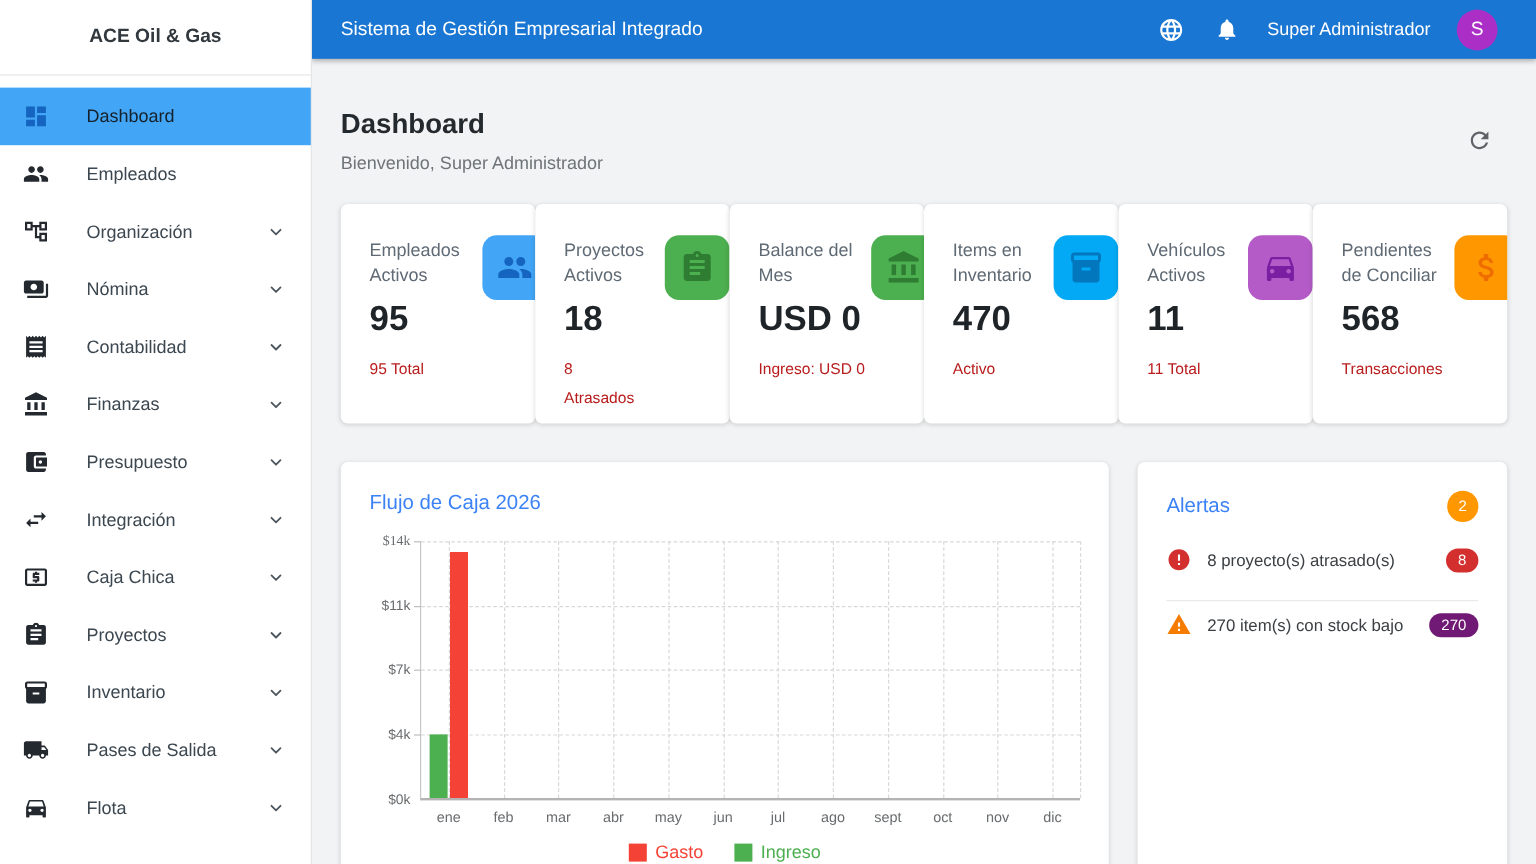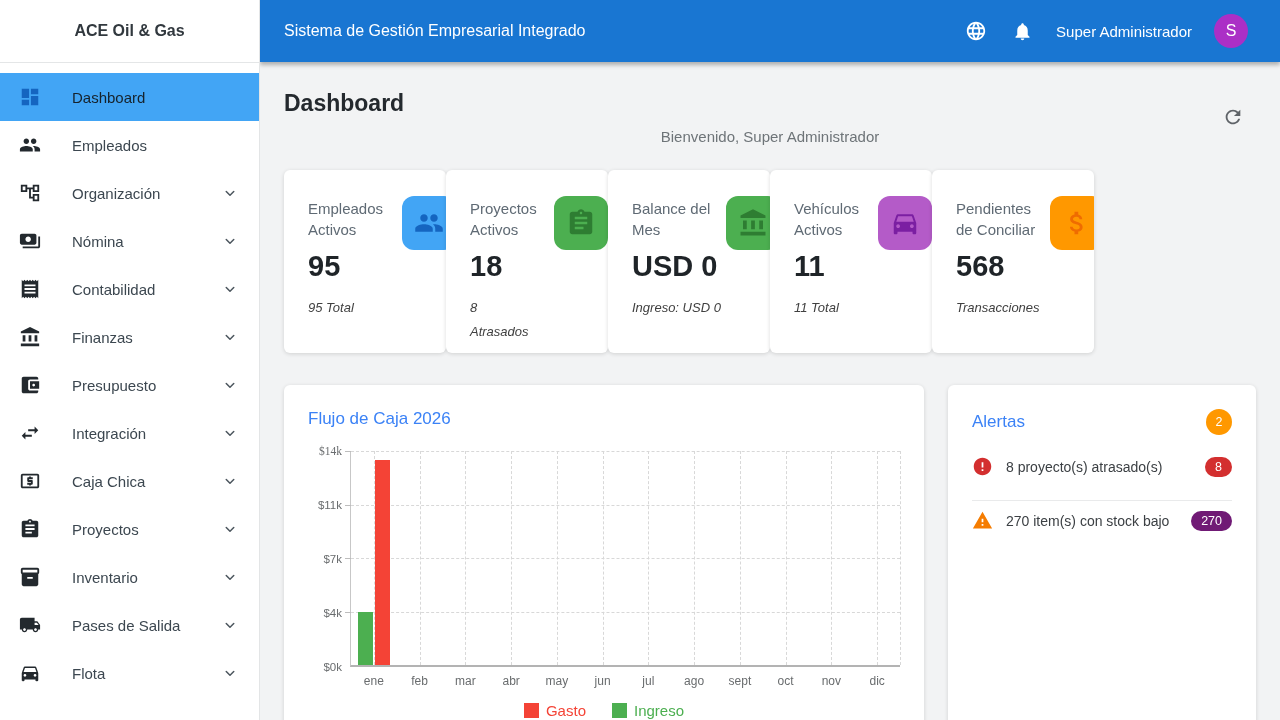--- a/index.html
+++ b/index.html
@@ -18,49 +18,49 @@
   .nav-item .ico { width:24px; height:24px; color:#23292e; flex:none; display:flex;
     align-items:center; justify-content:center; }
   .nav-item .ico svg { width:22px; height:22px; }
   .nav-item .lbl { margin-left:30px; font-size:15px; color:#3c4750; flex:1; }
   .nav-item .chev { width:18px; height:18px; color:#4c565e; flex:none; }
   .nav-item.active { background:#42a5f5; }
   .nav-item.active .ico { color:#1565c0; }
   .nav-item.active .lbl { color:#16222b; }
 
   
-  .topbar { position:absolute; left:260px; right:0; top:0; height:62px;
+  .topbar { position:absolute; left:260px; right:0; top:0; height:49px;
     background:#1976d2; display:flex; align-items:center;
     padding:0 32px 0 24px; box-shadow:0 3px 4px rgba(0,0,0,.28); z-index:5; }
   .topbar-title { color:#ffffff; font-size:16px; flex:1; }
   .topbar-right { display:flex; align-items:center; gap:22px; }
   .tb-icon { width:24px; height:24px; color:#ffffff; cursor:pointer; display:flex;
     align-items:center; justify-content:center; }
   .username { color:#ffffff; font-size:15px; }
   .avatar { width:34px; height:34px; border-radius:50%; display:flex; align-items:center;
     justify-content:center; color:#fff; font-size:16px; cursor:pointer; }
 
   
   .content { position:absolute; left:260px; right:0; top:62px; bottom:0;
     overflow:hidden; }
   .page-header { position:relative; padding:28px 24px 0; }
   .page-title { font-size:23px; line-height:27px; font-weight:bold; color:#24292e; }
-  .page-sub { margin-top:9px; font-size:15px; line-height:21px; color:#6e7478;text-align:center; }
+  .page-sub { margin-top:9px; font-size:15px; line-height:21px; color:#6e7478; }
   .refresh { position:absolute; right:34px; top:44px; width:24px; height:24px;
     color:#5f6368; cursor:pointer; }
 
   
   .cards { margin:23px 24px 0; display:grid; grid-template-columns:repeat(6,1fr);
     }
   .card { background:#fff; border-radius:6px; box-shadow:0 1px 4px rgba(0,0,0,.14);
     position:relative; overflow:hidden; height:183px; padding:28px 0 0 24px; }
   .card .c-lbl { font-size:15px; line-height:21px; color:#5f6a74; width:92px; }
   .card .c-val { font-size:29px; font-weight:bold; color:#1f2428; margin-top:10px; }
   .card .c-subs { margin-top:13px; }
-  .card .c-sub { font-size:13px; line-height:24px; color:#404040;font-style:italic; }
+  .card .c-sub { font-size:13px; line-height:24px; color:#b91c1c; }
   .icon-box { position:absolute; top:26px; width:54px; height:54px;
     border-radius:12px; display:flex; align-items:center; justify-content:center; }
   .icon-box svg { width:30px; height:30px; }
 
   
   .lower { margin:32px 24px 0; display:grid; grid-template-columns:640px 1fr;
     gap:24px; align-items:start; }
   .panel { background:#fff; border-radius:6px; box-shadow:0 1px 4px rgba(0,0,0,.14);
     padding:24px; height:372px; }
   .panel-title { font-size:17px; color:#3b82f6; }
@@ -299,20 +299,32 @@
       </div>
       <div class="card">
         <div class="c-lbl">Balance del Mes</div>
         <div class="c-val">USD 0</div>
         <div class="c-subs">
           <div class="c-sub">Ingreso: USD 0</div>
         </div>
         <div class="icon-box" style="background: rgb(76, 175, 80); color: rgb(46, 125, 50); right: -10px;">
           <svg viewBox="0 0 24 24" style="width: 30px; height: 30px;">
             <path d="M4 10h3v7H4zM10.5 10h3v7h-3zM2 19h20v3H2zM17 10h3v7h-3zM12 1L2 6v2h20V6z" fill="currentColor"></path>
+          </svg>
+        </div>
+      </div>
+      <div class="card">
+        <div class="c-lbl">Items en Inventario</div>
+        <div class="c-val">470</div>
+        <div class="c-subs">
+          <div class="c-sub">Activo</div>
+        </div>
+        <div class="icon-box" style="background: rgb(3, 169, 244); color: rgb(2, 119, 189); right: 0px;">
+          <svg viewBox="0 0 24 24" style="width: 30px; height: 30px;">
+            <path d="M20 2H4c-1 0-2 .9-2 2v3.01c0 .72.43 1.34 1 1.69V20c0 1.1 1.1 2 2 2h14c.9 0 2-.9 2-2V8.7c.57-.35 1-.97 1-1.69V4c0-1.1-1-2-2-2zm-5 12H9v-2h6v2zm5-7H4V4h16v3z" fill="currentColor"></path>
           </svg>
         </div>
       </div>
       <div class="card">
         <div class="c-lbl">Vehículos Activos</div>
         <div class="c-val">11</div>
         <div class="c-subs">
           <div class="c-sub">11 Total</div>
         </div>
         <div class="icon-box" style="background: rgb(180, 91, 200); color: rgb(123, 31, 162); right: 0px;">

